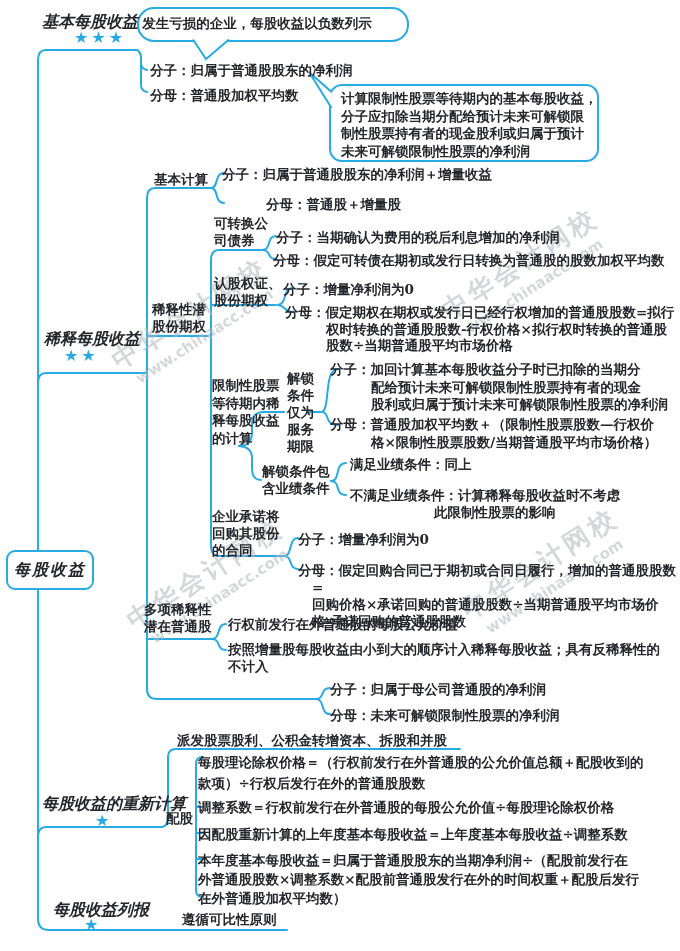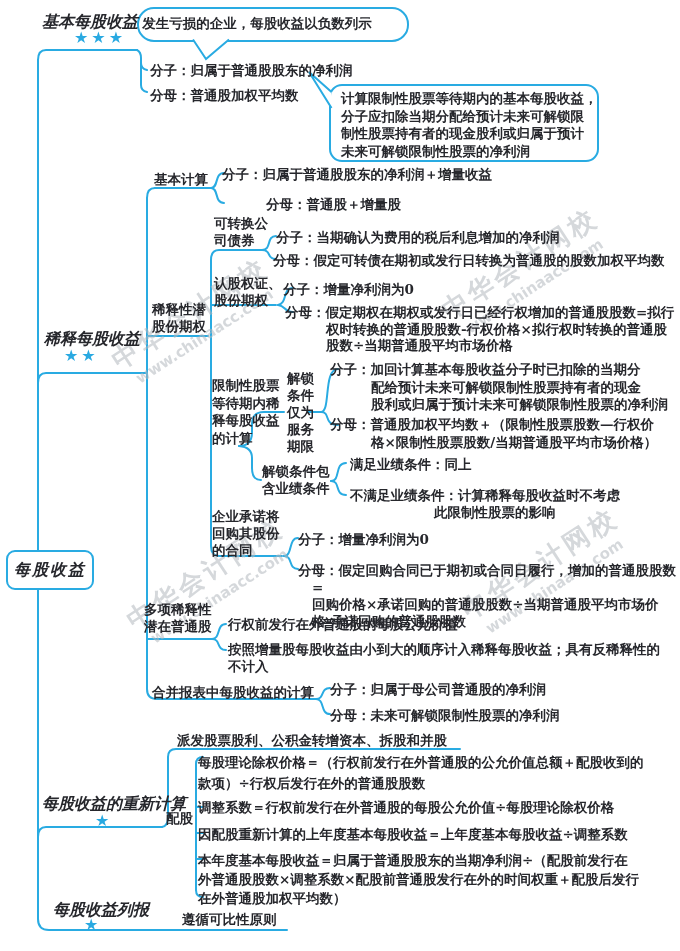--- a/index.html
+++ b/index.html
@@ -175,21 +175,20 @@
   <div class="t hang14" style="left:298px;top:562px;">分母：假定回购合同已于期初或合同日履行，增加的普通股股数=
 回购价格×承诺回购的普通股股数÷当期普通股平均市场价
 格-承诺回购的普通股股数</div>
 
   <div class="t" style="left:144px;top:601px;">多项稀释性
 潜在普通股</div>
   <div class="t" style="left:228px;top:616px;">行权前发行在外普通股的每股公允价值</div>
   <div class="t" style="left:228px;top:641px;">按照增量股每股收益由小到大的顺序计入稀释每股收益；具有反稀释性的
 不计入</div>
 
-  <div class="t" style="left:152px;top:684px;">合并报表中每股收益的计算</div>
   <div class="t" style="left:330px;top:681px;">分子：归属于母公司普通股的净利润</div>
   <div class="t" style="left:330px;top:707px;">分母：未来可解锁限制性股票的净利润</div>
 
   <div class="t lbl" style="left:42px;top:795px;">每股收益的重新计算</div>
   <div class="stars" style="left:95px;top:811px;">★</div>
   <div class="t" style="left:177px;top:732px;">派发股票股利、公积金转增资本、拆股和并股</div>
   <div class="t" style="left:166px;top:810px;">配股</div>
   <div class="t lh21" style="left:198px;top:752px;">每股理论除权价格＝（行权前发行在外普通股的公允价值总额＋配股收到的
 款项）÷行权后发行在外的普通股股数</div>
   <div class="t" style="left:198px;top:799px;">调整系数＝行权前发行在外普通股的每股公允价值÷每股理论除权价格</div>

